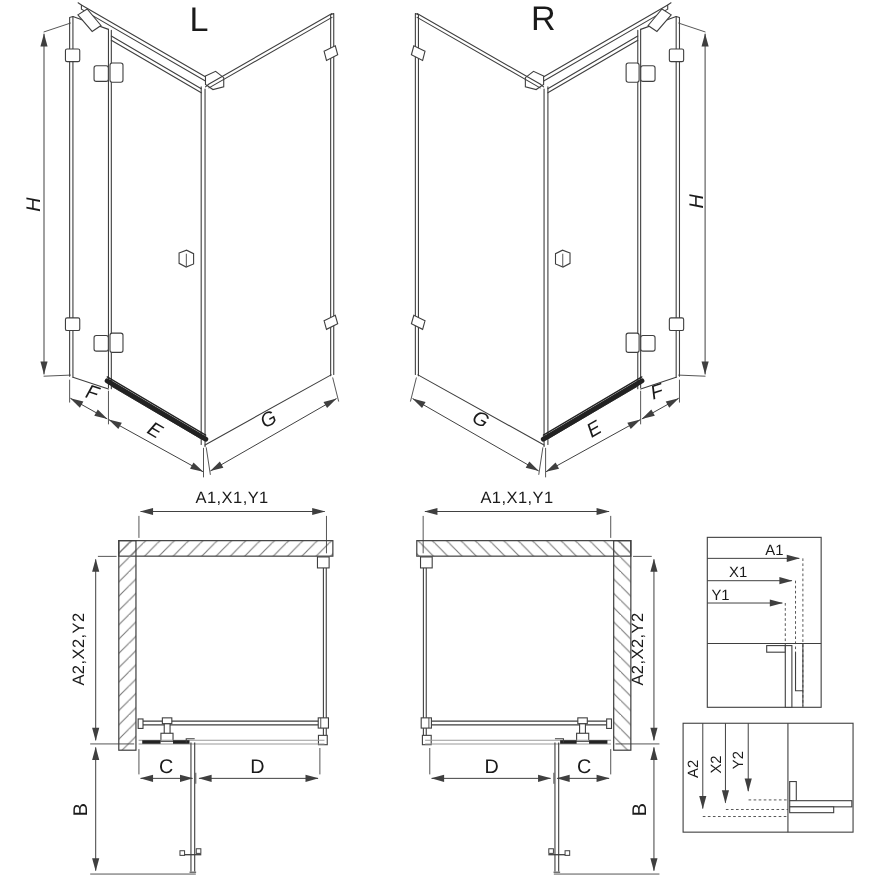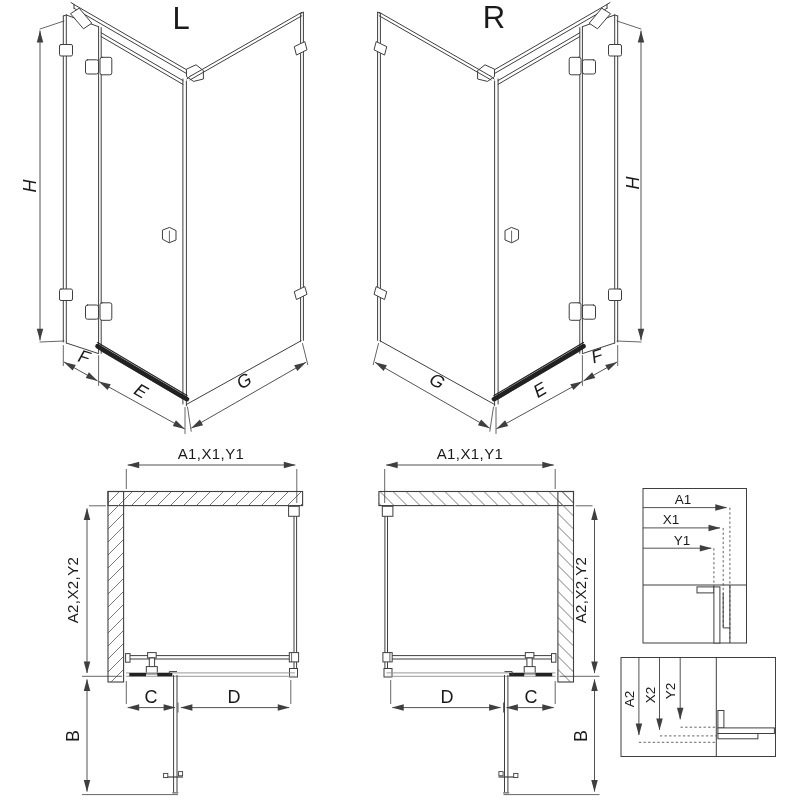--- a/index.html
+++ b/index.html
@@ -175,21 +175,21 @@
 <div class="lbl" style="left:151px;top:697px">C</div>
 <div class="lbl" style="left:234px;top:697px">D</div>
 <div class="lbl r90" style="left:73px;top:736px">B</div>
 
 <div class="lbl dim-sm" style="left:470px;top:453px">A1,X1,Y1</div>
 <div class="lbl dim-sm r90" style="left:580px;top:590px">A2,X2,Y2</div>
 <div class="lbl" style="left:447px;top:697px">D</div>
 <div class="lbl" style="left:531px;top:697px">C</div>
 <div class="lbl r90" style="left:581px;top:736px">B</div>
 
-<div class="lbl det" style="left:683px;top:500px">A1</div>
+<div class="lbl det" style="left:704px;top:500px">A1</div>
 <div class="lbl det" style="left:671px;top:520px">X1</div>
-<div class="lbl det" style="left:682px;top:541px">Y1</div>
+<div class="lbl det" style="left:655px;top:541px">Y1</div>
 
 <div class="lbl det r90" style="left:630px;top:699px">A2</div>
 <div class="lbl det r90" style="left:651px;top:695px">X2</div>
 <div class="lbl det r90" style="left:671px;top:691px">Y2</div>
 
 </div>
 
 </body></html>

